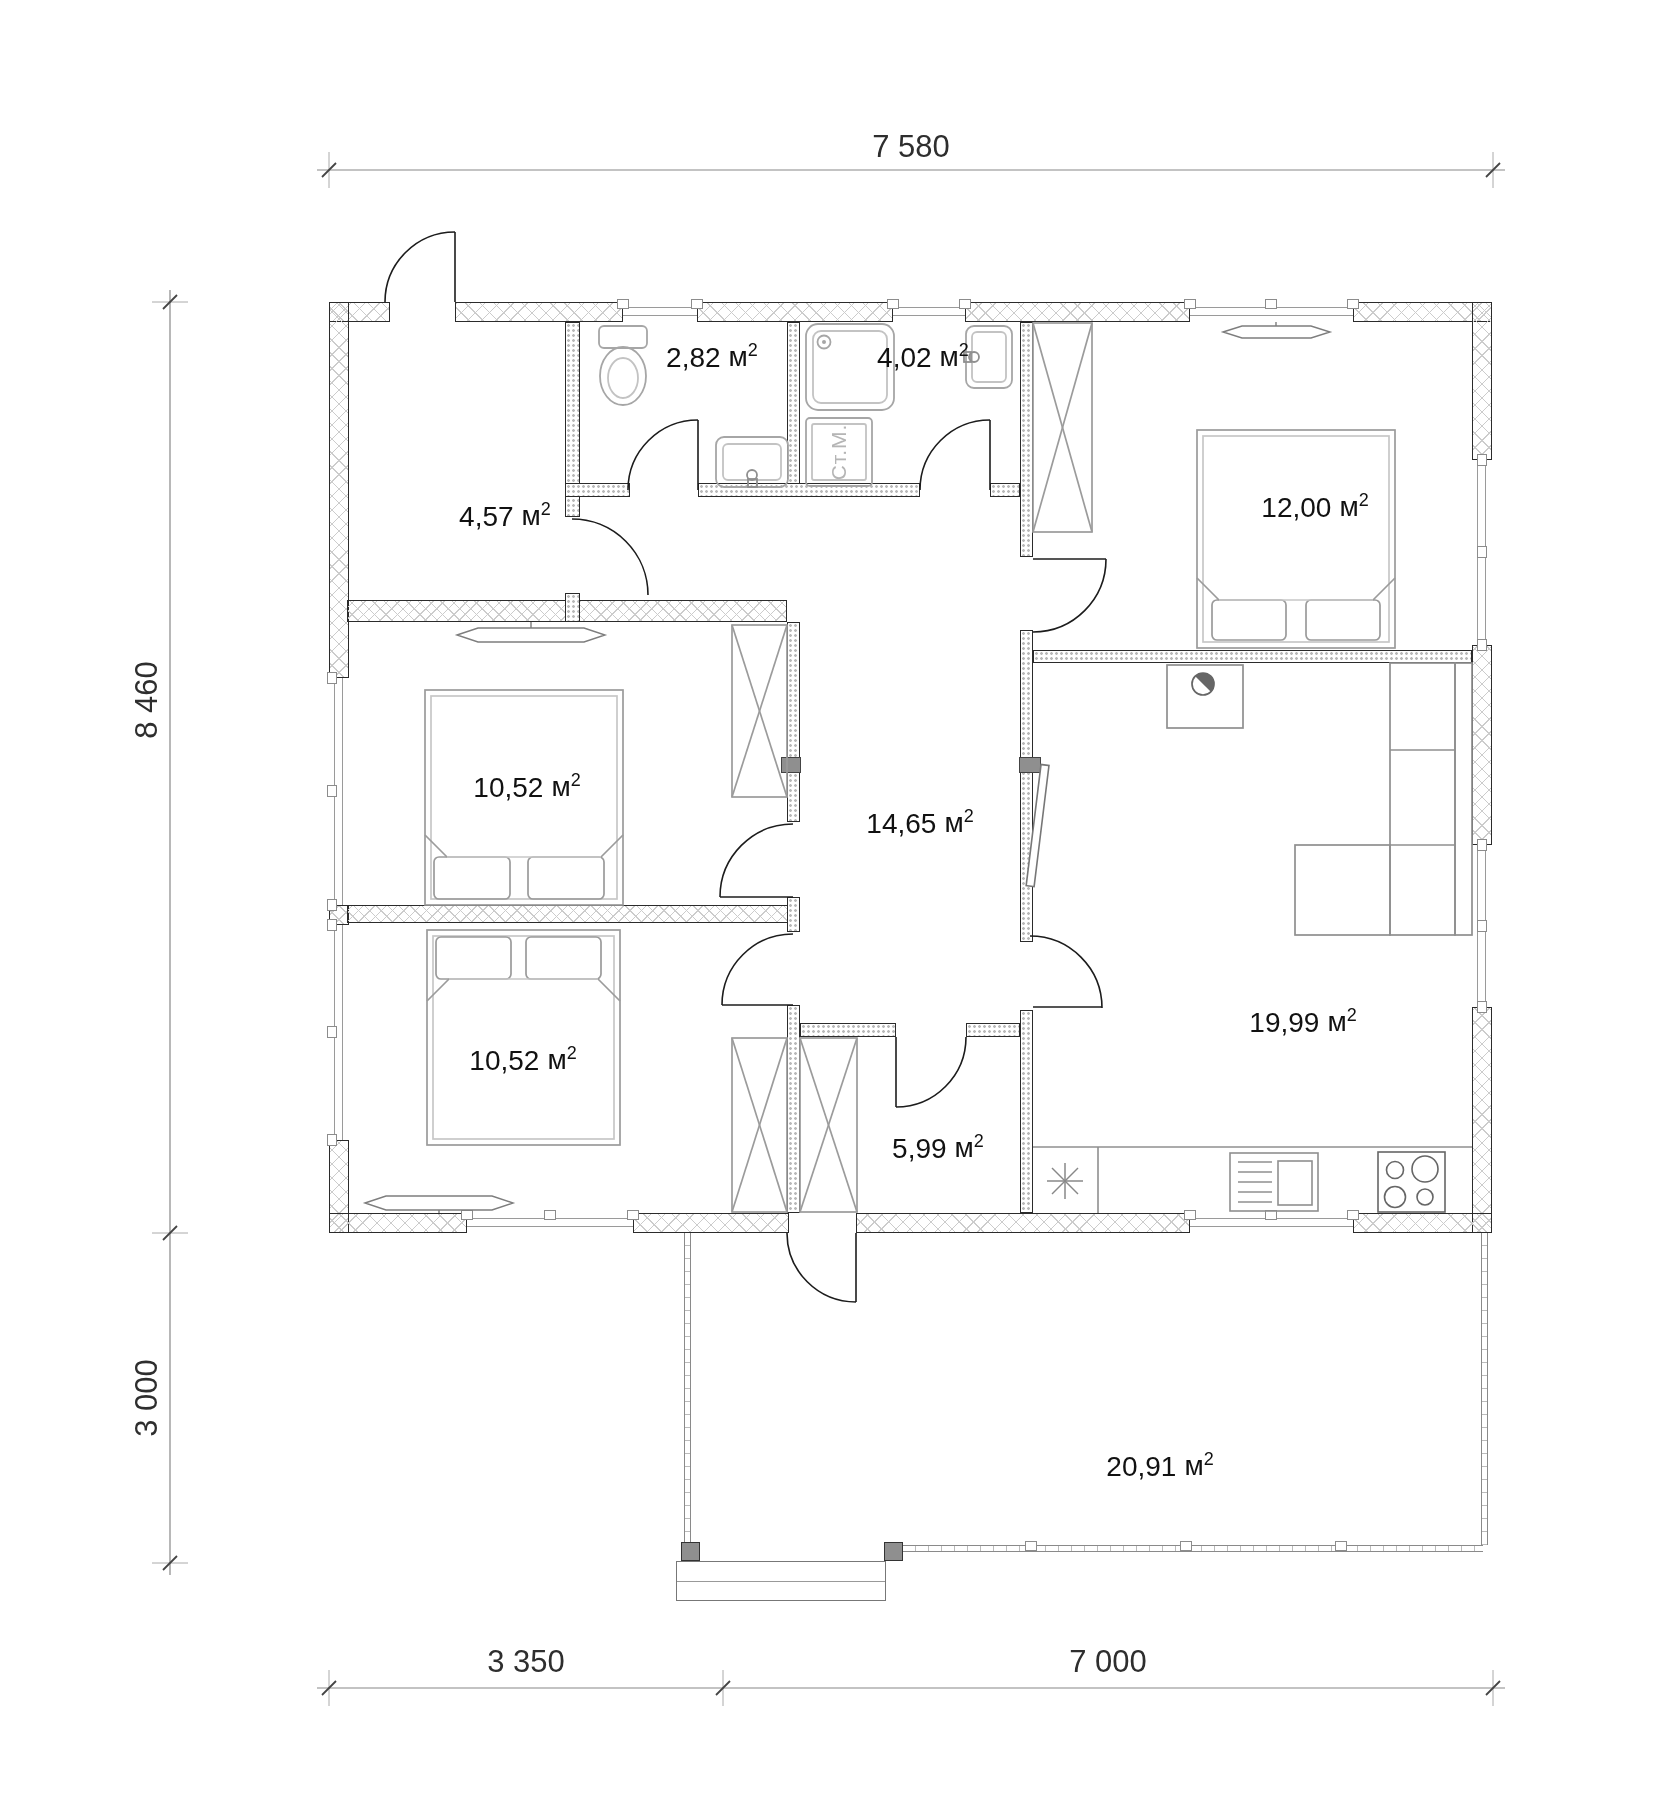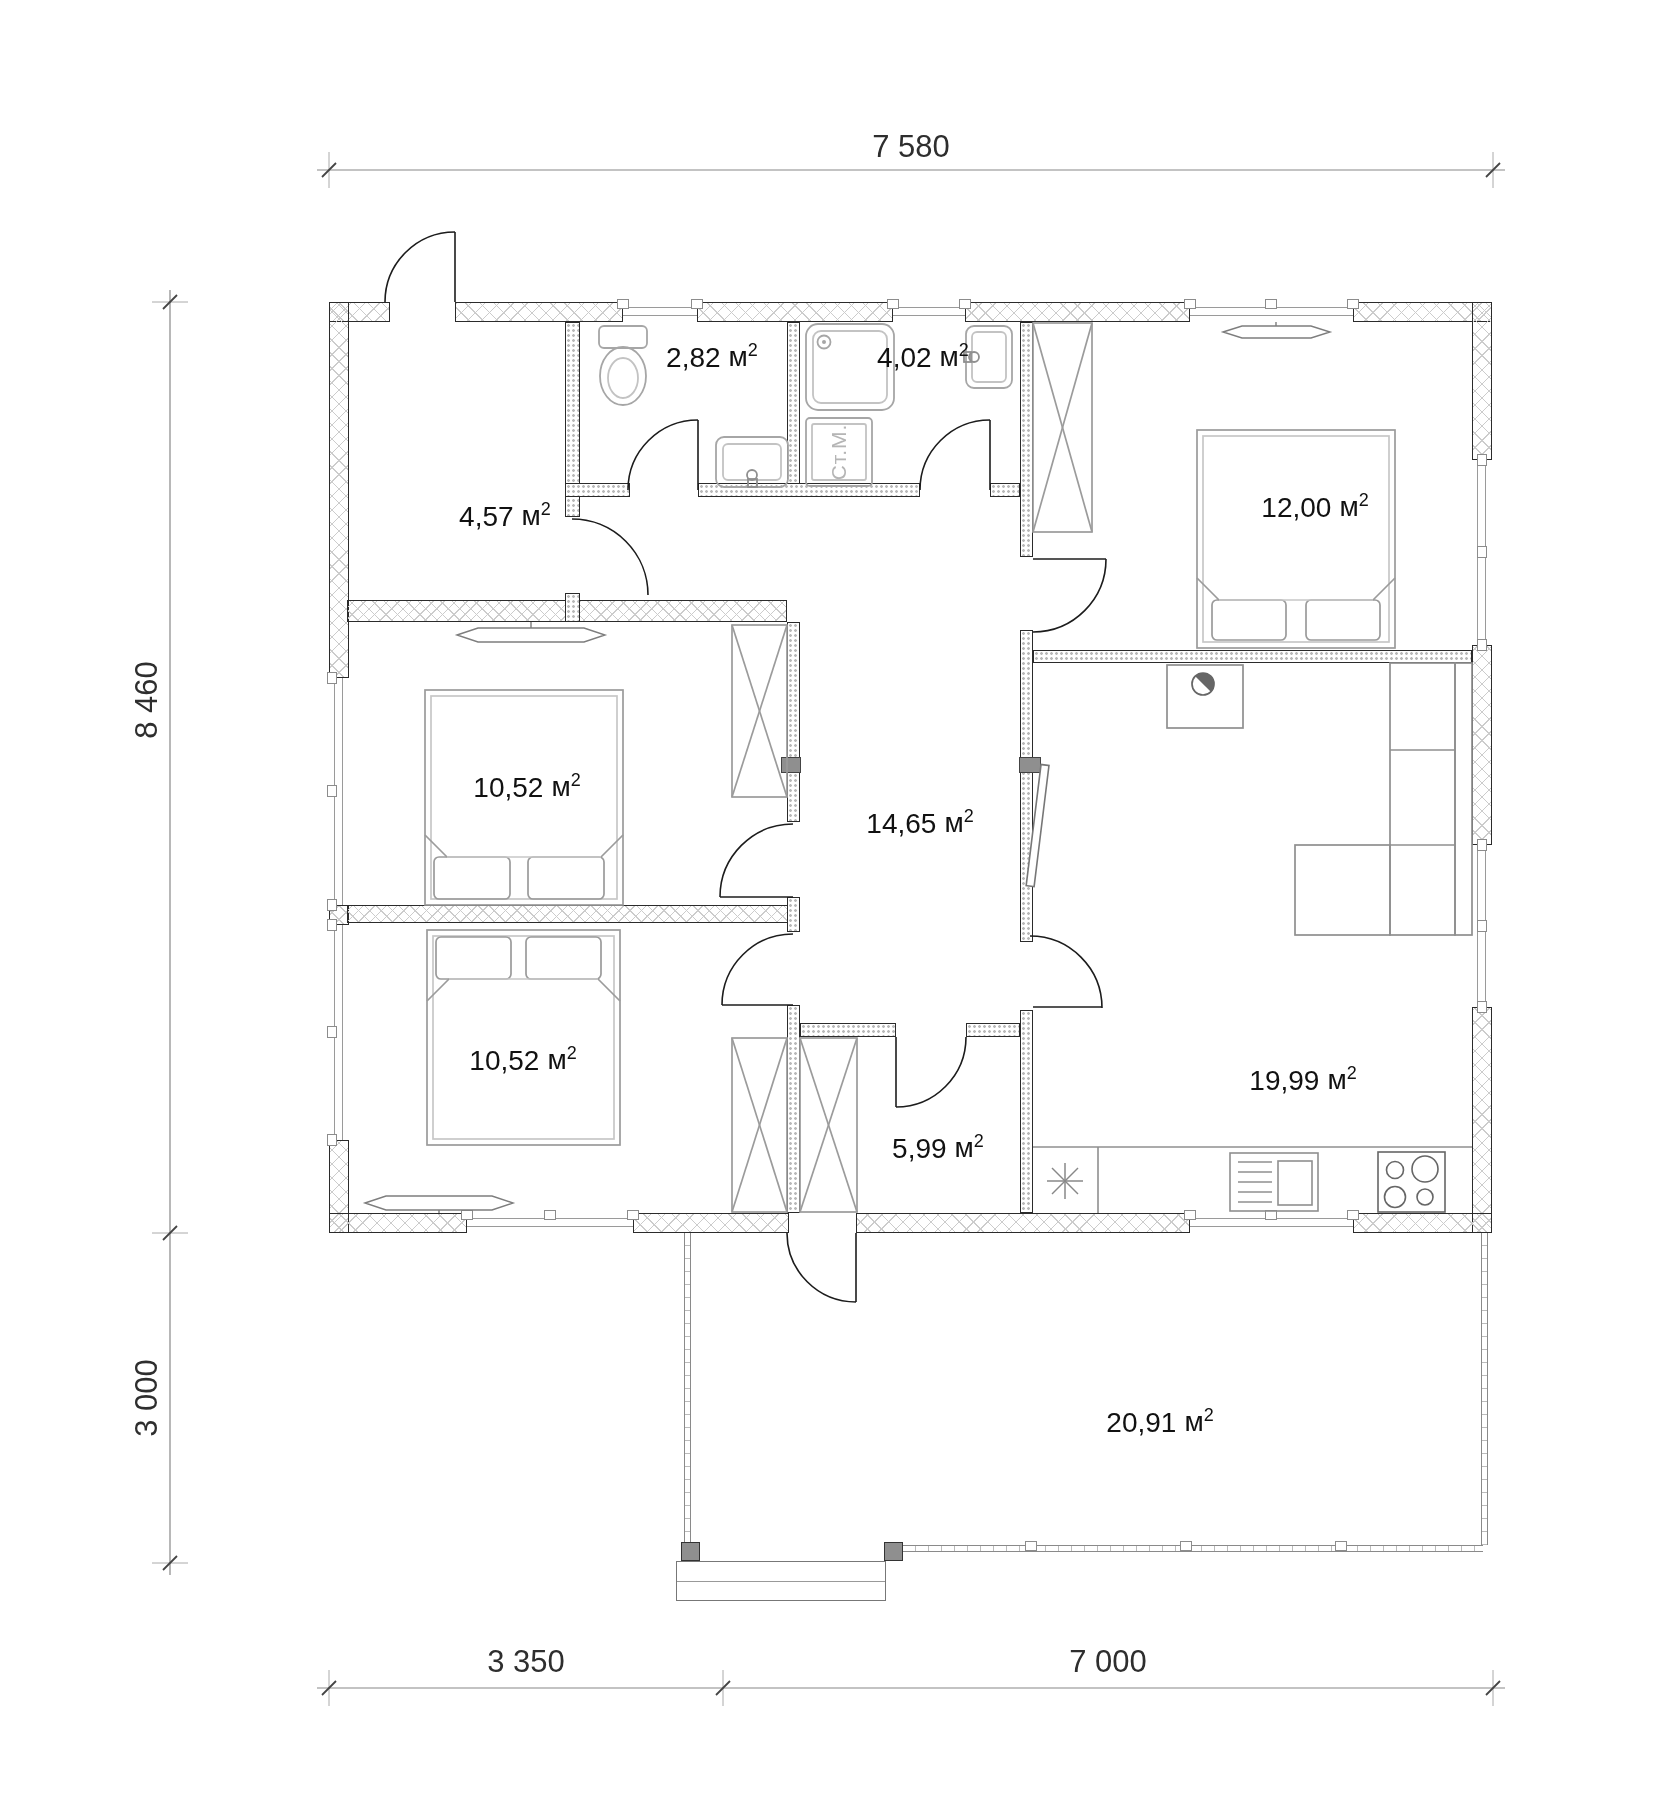--- a/index.html
+++ b/index.html
@@ -344,25 +344,25 @@
   <div class="arealbl" style="left:923px;top:357px">
     <span>4,02</span><span class="u">м</span><sup>2</sup></div>
   <div class="arealbl" style="left:1315px;top:507px">
     <span>12,00</span><span class="u">м</span><sup>2</sup></div>
   <div class="arealbl" style="left:527px;top:787px">
     <span>10,52</span><span class="u">м</span><sup>2</sup></div>
   <div class="arealbl" style="left:920px;top:823px">
     <span>14,65</span><span class="u">м</span><sup>2</sup></div>
   <div class="arealbl" style="left:523px;top:1060px">
     <span>10,52</span><span class="u">м</span><sup>2</sup></div>
-  <div class="arealbl" style="left:1303px;top:1080px">
+  <div class="arealbl" style="left:1303px;top:1022px">
     <span>19,99</span><span class="u">м</span><sup>2</sup></div>
   <div class="arealbl" style="left:938px;top:1148px">
     <span>5,99</span><span class="u">м</span><sup>2</sup></div>
-  <div class="arealbl" style="left:1160px;top:1422px">
+  <div class="arealbl" style="left:1160px;top:1466px">
     <span>20,91</span><span class="u">м</span><sup>2</sup></div>
 
   <div class="stm" style="left:839px;top:452px">Ст.М.</div>
 
   <div class="dimlbl" style="left:911px;top:147px">7 580</div>
   <div class="dimlbl dimv" style="left:147px;top:700px">8 460</div>
   <div class="dimlbl dimv" style="left:147px;top:1398px">3 000</div>
   <div class="dimlbl" style="left:526px;top:1662px">3 350</div>
   <div class="dimlbl" style="left:1108px;top:1662px">7 000</div>
 

